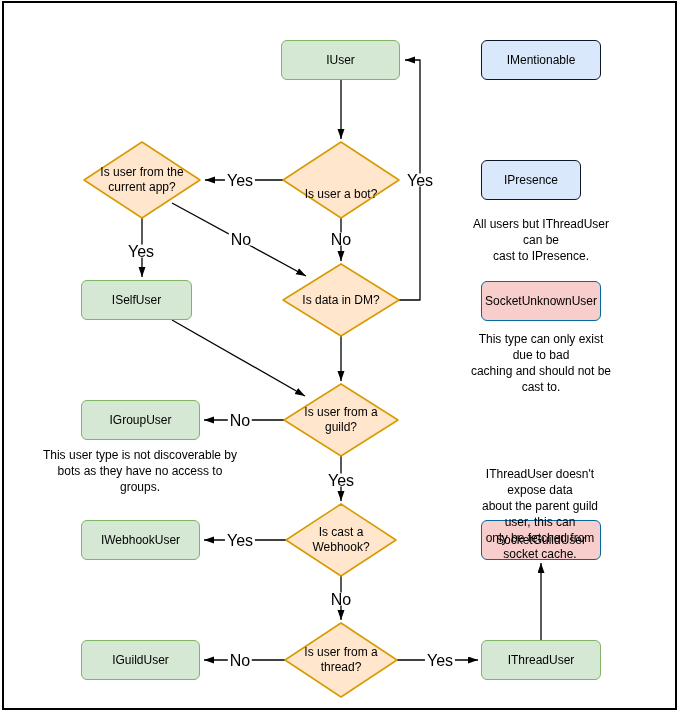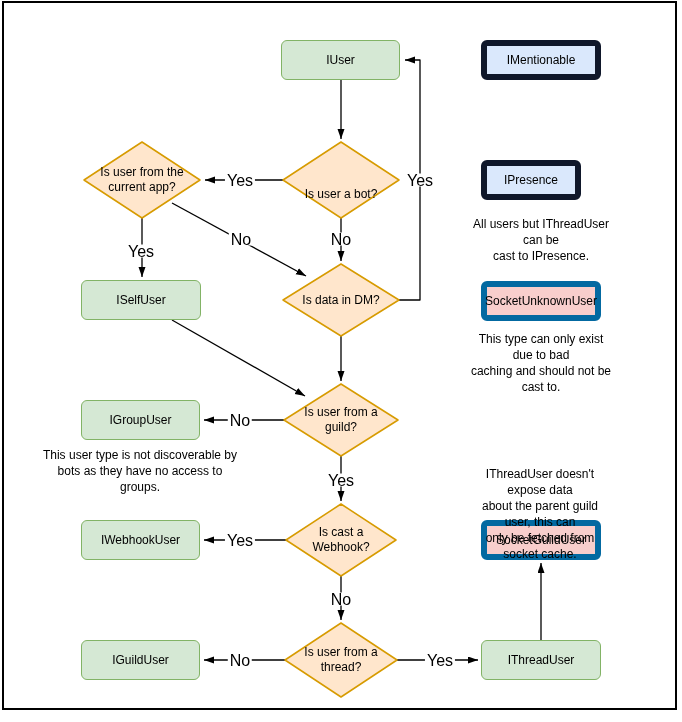--- a/index.html
+++ b/index.html
@@ -12,22 +12,22 @@
     position:absolute;left:2px;top:1px;width:675px;height:709px;
     border:2px solid #000000;box-sizing:border-box;pointer-events:none;
   }
   #edges{position:absolute;left:0;top:0;width:682px;height:722px;}
   .node{
     position:absolute;display:flex;align-items:center;justify-content:center;
     font-size:12px;text-align:center;border-radius:6px;box-sizing:border-box;
     line-height:15px;
   }
   .node.green{background:#d5e8d4;border:1px solid #82b366;}
-  .node.blue{background:#dae8fc;border:6px solid #0f172a;}
-  .node.red{background:#f8cecc;border:6px solid #0369a1;}
+  .node.blue{background:#dae8fc;border:1px solid #0f172a;}
+  .node.red{background:#f8cecc;border:1px solid #0369a1;}
   .diamond-label{
     position:absolute;transform:translate(-50%,-50%);
     font-size:12px;line-height:15px;text-align:center;white-space:pre-line;
   }
   .edge-label{
     position:absolute;transform:translate(-50%,-50%);
     font-size:16px;line-height:13px;background:#ffffff;padding:0 2px;
   }
   .note{
     position:absolute;transform:translateX(-50%);
@@ -68,21 +68,21 @@
     <polygon points="341,384 398,420 341,456 284,420" fill="#ffe6cc" stroke="#d79b00" stroke-width="1.5" stroke-linejoin="round"></polygon>
     <polygon points="341,504 396,540 341,576 286,540" fill="#ffe6cc" stroke="#d79b00" stroke-width="1.5" stroke-linejoin="round"></polygon>
     <polygon points="341,623 397,660 341,697 285,660" fill="#ffe6cc" stroke="#d79b00" stroke-width="1.5" stroke-linejoin="round"></polygon>
   </svg>
 
   <div id="page-border"></div>
 
   <div class="node green" style="left:281px;top:40px;width:119px;height:40px">IUser</div>
   <div class="node blue" style="left:481px;top:40px;width:120px;height:40px">IMentionable</div>
   <div class="node blue" style="left:481px;top:160px;width:100px;height:40px">IPresence</div>
-  <div class="node green" style="left:81px;top:280px;width:120px;height:40px">ISelfUser</div>
+  <div class="node green" style="left:81px;top:280px;width:111px;height:40px">ISelfUser</div>
   <div class="node red" style="left:481px;top:281px;width:120px;height:40px">SocketUnknownUser</div>
   <div class="node green" style="left:81px;top:400px;width:119px;height:40px">IGroupUser</div>
   <div class="node green" style="left:81px;top:520px;width:119px;height:40px">IWebhookUser</div>
   <div class="node red" style="left:481px;top:520px;width:120px;height:40px">SocketGuildUser</div>
   <div class="node green" style="left:81px;top:640px;width:119px;height:40px">IGuildUser</div>
   <div class="node green" style="left:481px;top:640px;width:120px;height:40px">IThreadUser</div>
 
   <div class="diamond-label" style="left:341px;top:194px">Is user a bot?</div>
   <div class="diamond-label" style="left:142px;top:180px">Is user from the
 current app?</div>

